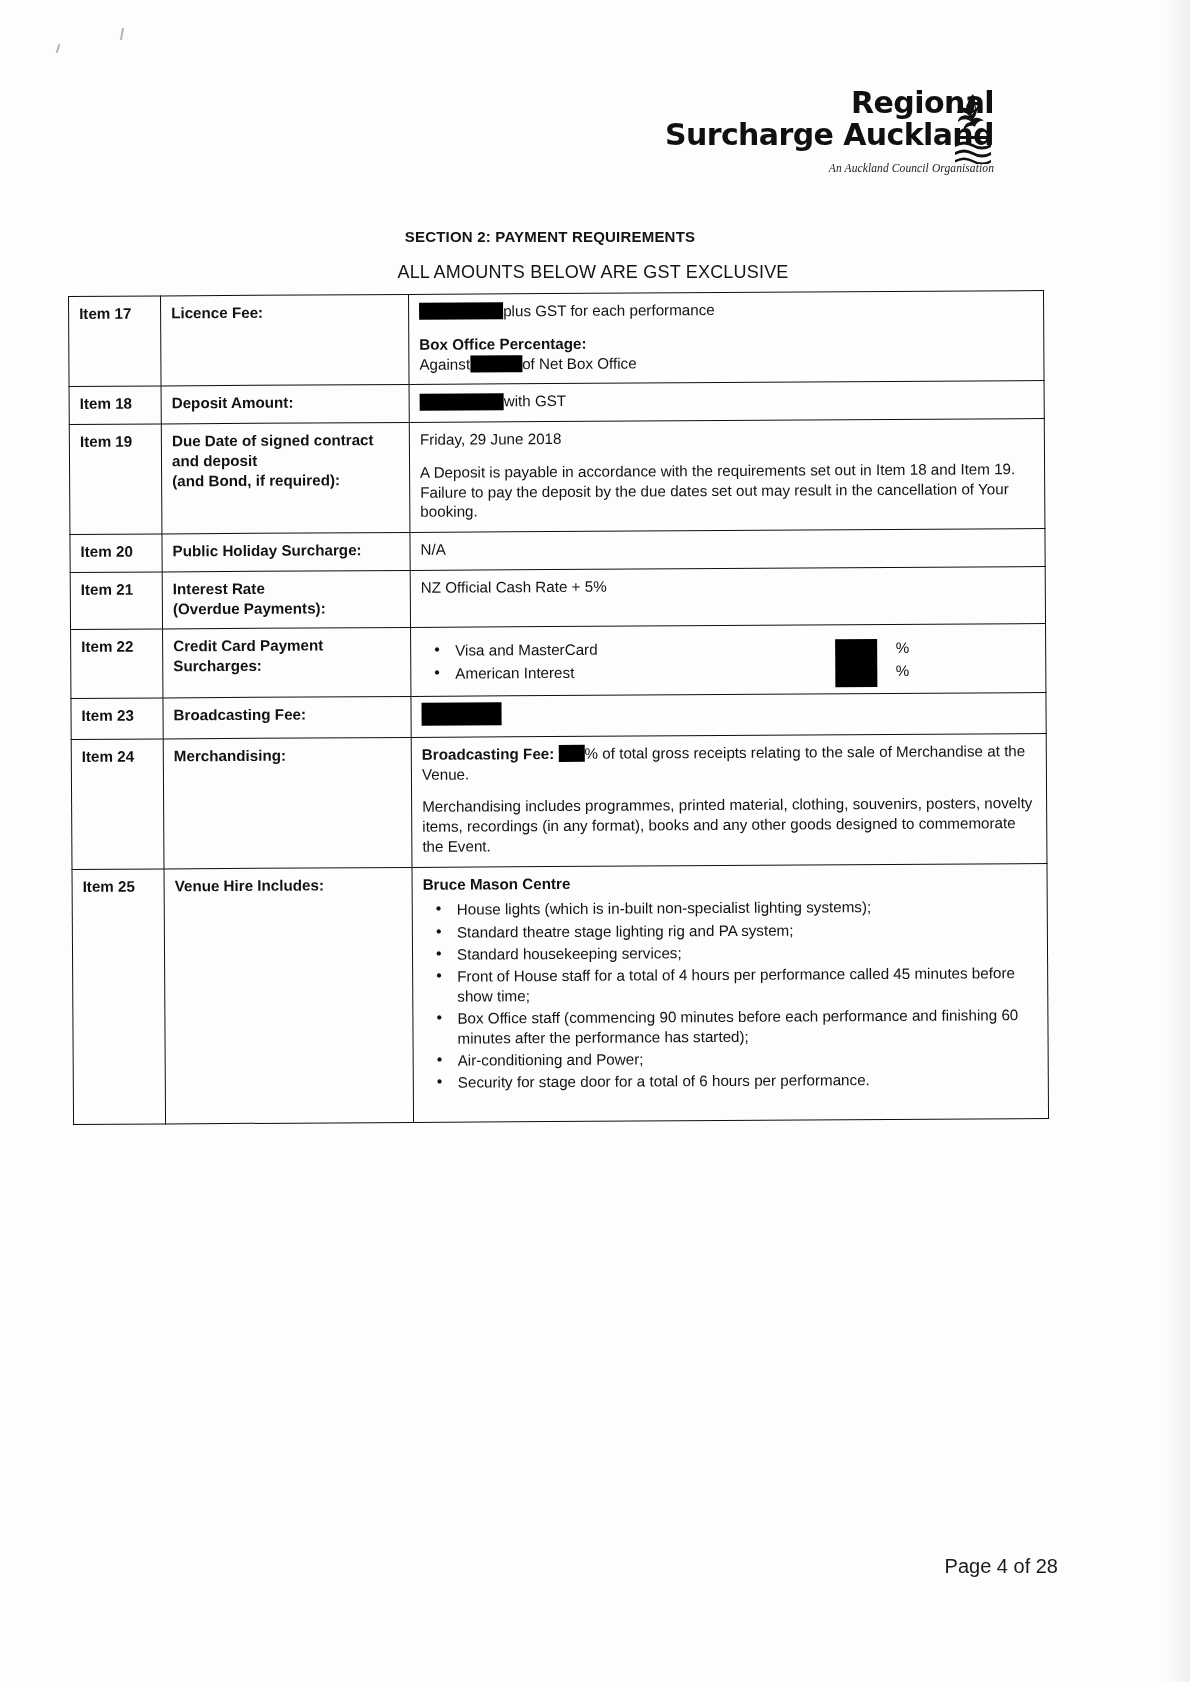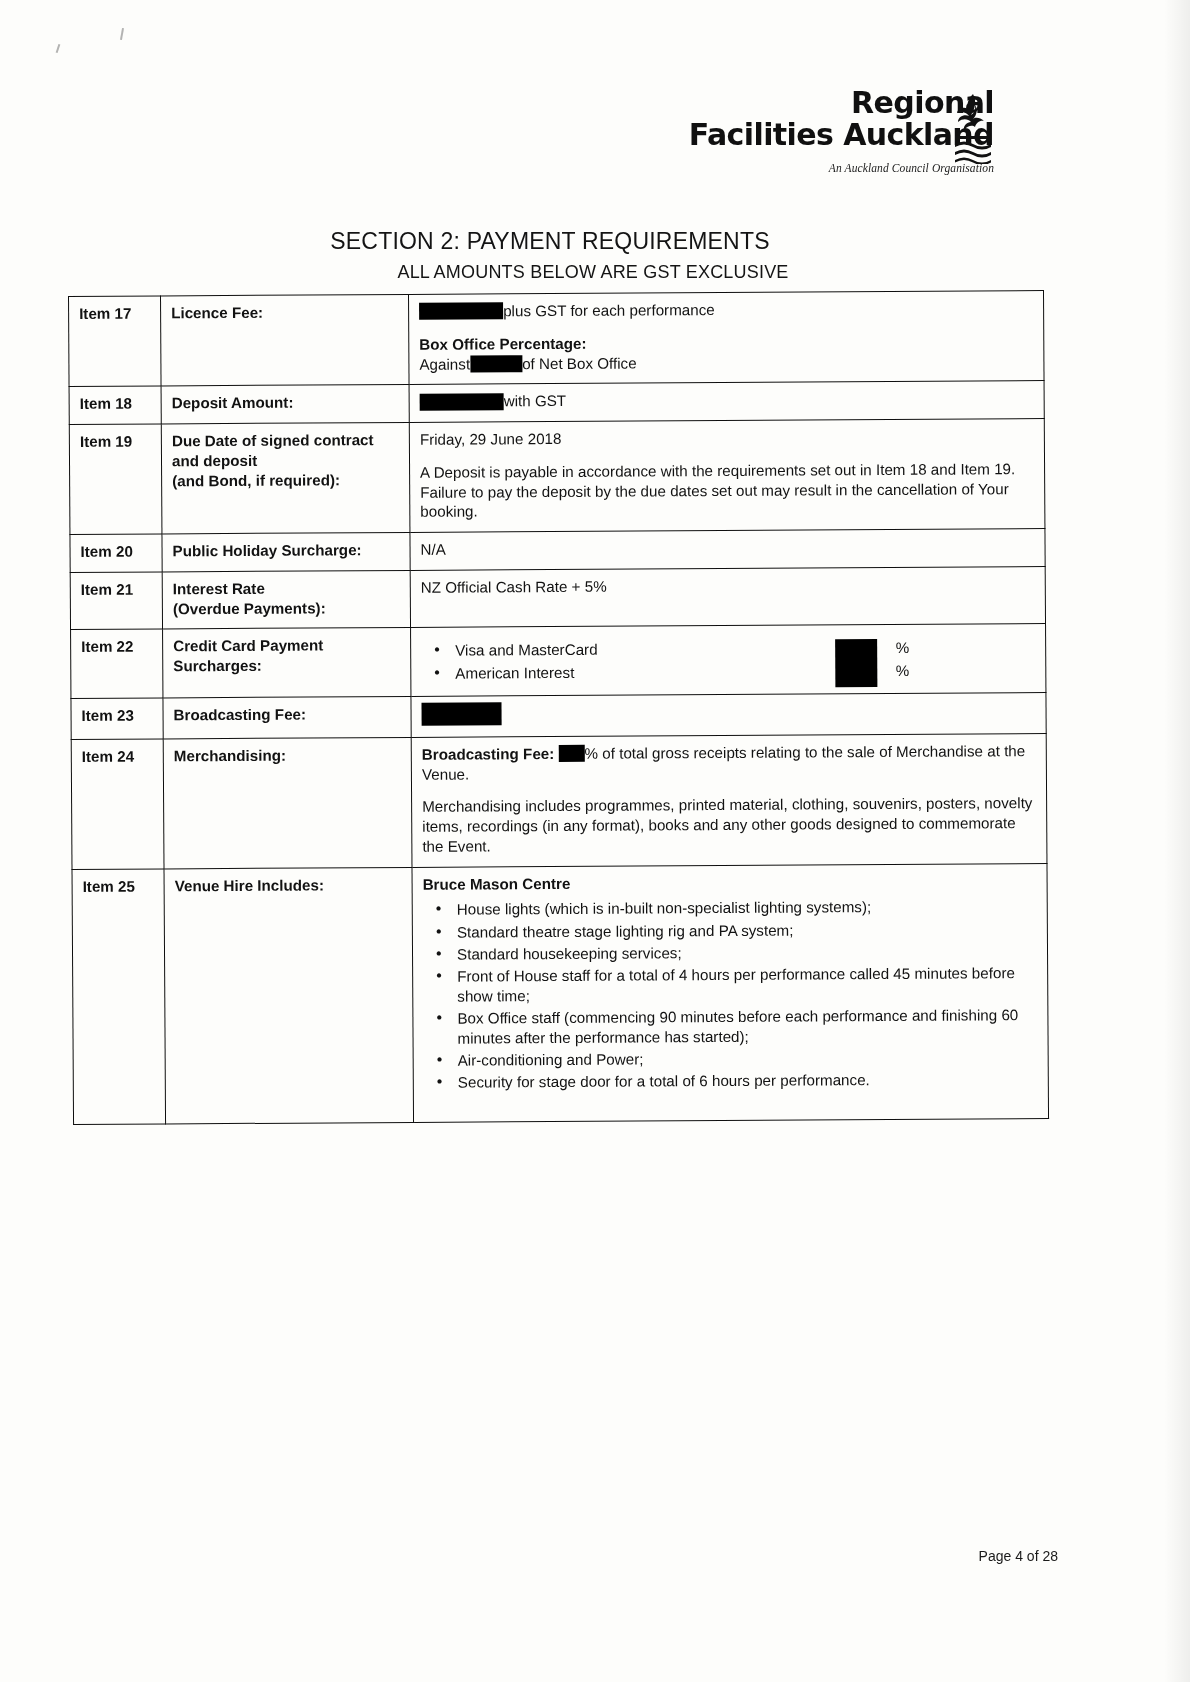--- a/index.html
+++ b/index.html
@@ -67,22 +67,22 @@
     height: 72px;
   }
 
   
   .doc-title {
     position: absolute;
     top: 228px;
     left: 0;
     width: 1100px;
     text-align: center;
-    font-size: 23px;
-    font-weight: normal;
+    font-size: 15px;
+    font-weight: bold;
     letter-spacing: 0.2px;
     color: #141414;
   }
   .doc-subtitle {
     position: absolute;
     top: 262px;
     left: 0;
     width: 1100px;
     text-align: center;
     font-size: 18px;
@@ -172,37 +172,37 @@
   }
   .pct {
     position: absolute;
     right: 126px;
   }
 
   .cc-list li { margin-bottom: 6px; }
 
   .footer {
     position: absolute;
-    bottom: 118px;
+    bottom: 104px;
     right: 132px;
-    font-size: 14px;
+    font-size: 20px;
     color: #1a1a1a;
   }
 </style>
 </head>
 <body>
 
 <div class="page">
 
   <div class="speck" style="left:57px; top:44px; width:2px; height:9px; transform:rotate(18deg);"></div>
   <div class="speck" style="left:121px; top:28px; width:2px; height:12px; transform:rotate(10deg);"></div>
 
   <div class="logo-block">
     <div class="logo-line1">Regional</div>
-    <div class="logo-line2">Facilities Auckland</div>
+    <div class="logo-line2">Surcharge Auckland</div>
     <div class="logo-sub">An Auckland Council Organisation</div>
   </div>
   <svg class="logo-mark" viewBox="0 0 42 72">
     <g fill="#111">
       <path d="M21 2 C15 8 14 14 18 18 C13 14 6 16 5 21 C11 19 15 21 17 24 C12 22 6 25 6 30 C11 26 16 27 19 30 C15 30 11 34 12 38 C16 33 21 33 23 35 C24 31 28 28 32 29 C28 25 23 25 21 27 C25 23 26 17 23 13 C24 19 21 22 19 23 C23 17 25 9 21 2 Z"></path>
       <rect x="3" y="44" width="36" height="3"></rect>
       <path d="M3 52 q9 -5 18 0 q9 5 18 0 v3 q-9 5 -18 0 q-9 -5 -18 0 z"></path>
       <path d="M3 60 q9 -5 18 0 q9 5 18 0 v3 q-9 5 -18 0 q-9 -5 -18 0 z"></path>
       <path d="M3 68 q9 -5 18 0 q9 5 18 0 v2.5 q-9 5 -18 0 q-9 -5 -18 0 z"></path>
     </g>

